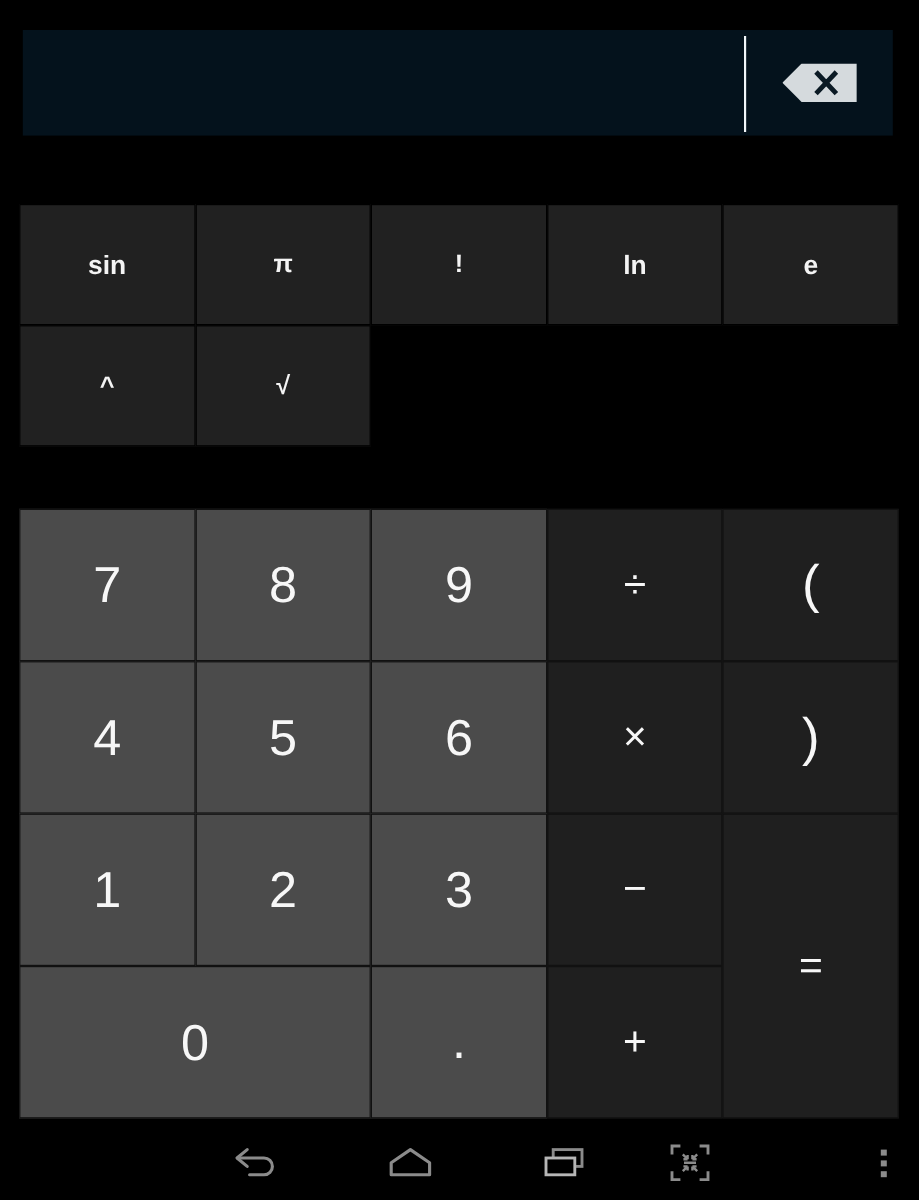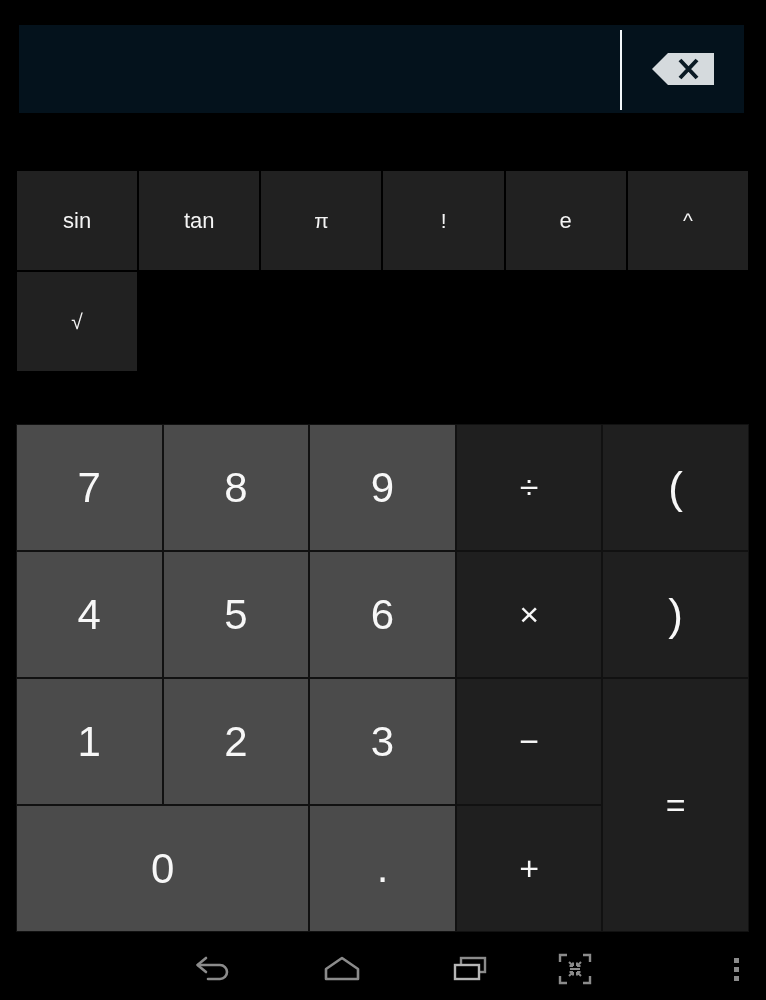--- a/index.html
+++ b/index.html
@@ -72,23 +72,24 @@
   .backspace svg { display: block; }
 
   
   .funcpad {
     position: absolute;
     left: 16px;
     top: 170px;
     width: 733px;
     height: 202px;
     display: grid;
-    grid-template-columns: repeat(6, 1fr);
+    grid-template-columns: repeat(5, 1fr);
     grid-template-rows: repeat(2, 1fr);
     background: #000000;
+    font-weight: bold;
   }
   .fkey {
     background: #212121;
     border: 1px solid #000000;
     color: #f4f4f4;
     font-size: 22px;
     display: flex;
     align-items: center;
     justify-content: center;
     box-sizing: border-box;
@@ -187,24 +188,24 @@
         <svg width="62" height="32" viewBox="0 0 62 32">
           <path d="M16 0 H62 V32 H16 L0 16 Z" fill="#d5dadd"></path>
           <path d="M28 7 L45 25 M45 7 L28 25" stroke="#0b1a24" stroke-width="4" stroke-linecap="butt"></path>
         </svg>
       </div>
     </div>
   </div>
 
   <div class="funcpad">
     <div class="fkey">sin</div>
-    <div class="fkey">tan</div>
     <div class="fkey sym">π</div>
     <div class="fkey sym">!</div>
 
+    <div class="fkey">ln</div>
     <div class="fkey">e</div>
     <div class="fkey sym">^</div>
     <div class="fkey sym">√</div>
   </div>
 
   <div class="keypad">
     <div class="key num">7</div>
     <div class="key num">8</div>
     <div class="key num">9</div>
     <div class="key op">÷</div>

